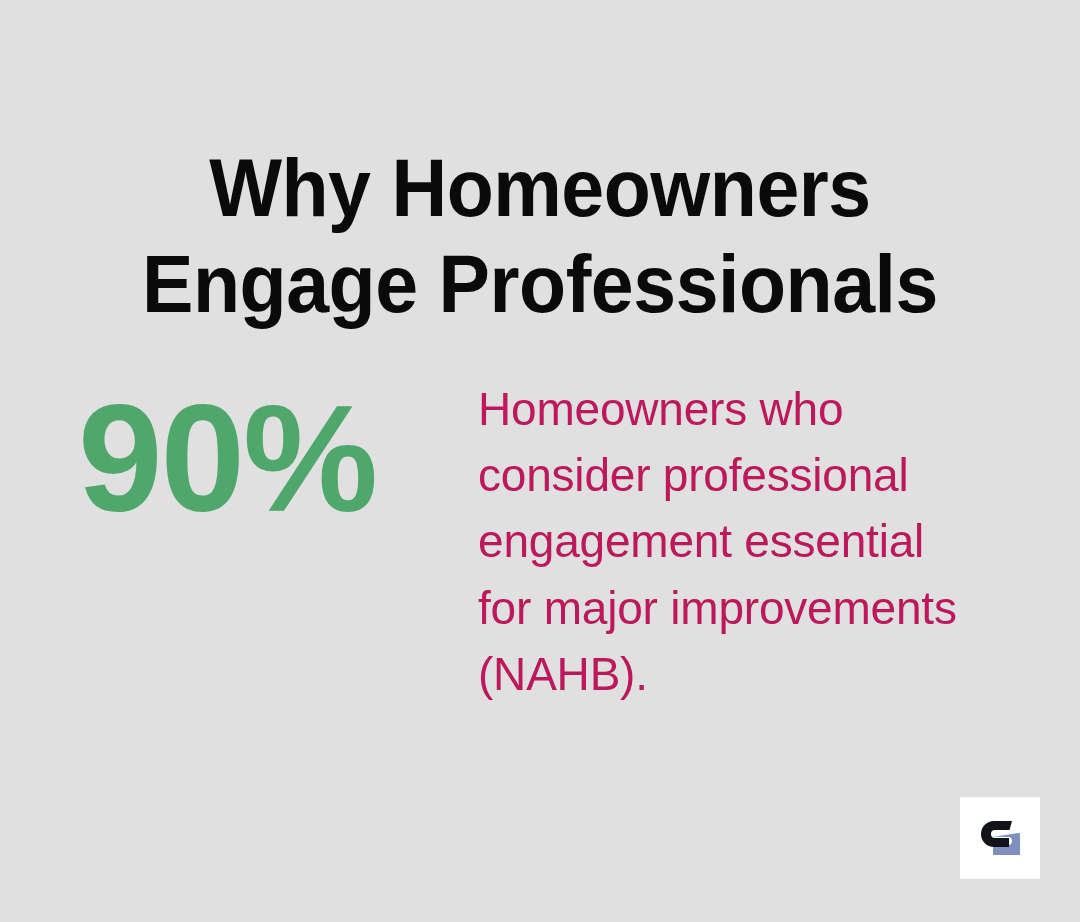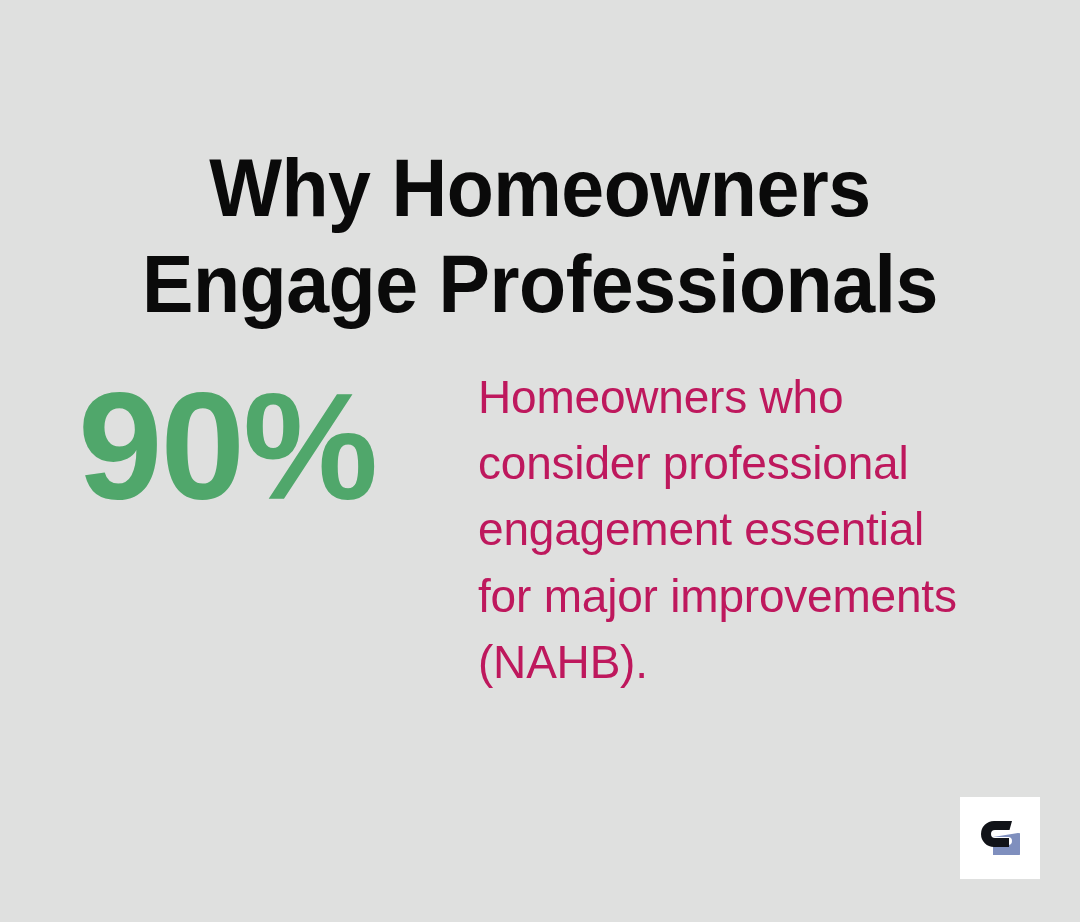--- a/index.html
+++ b/index.html
@@ -41,21 +41,21 @@
     letter-spacing: -0.5px;
     color: #0a0a0a;
     transform: scaleX(0.94);
     transform-origin: center top;
   }
 
   
   .stat-row {
     position: absolute;
     left: 78px;
-    top: 364px;
+    top: 376px;
     width: 920px;
     display: flex;
     align-items: flex-start;
     gap: 0px;
   }
 
   .stat-figure {
     flex: 0 0 400px;
     font-family: "Liberation Sans Narrow", "Liberation Sans", sans-serif;
     font-size: 152px;

